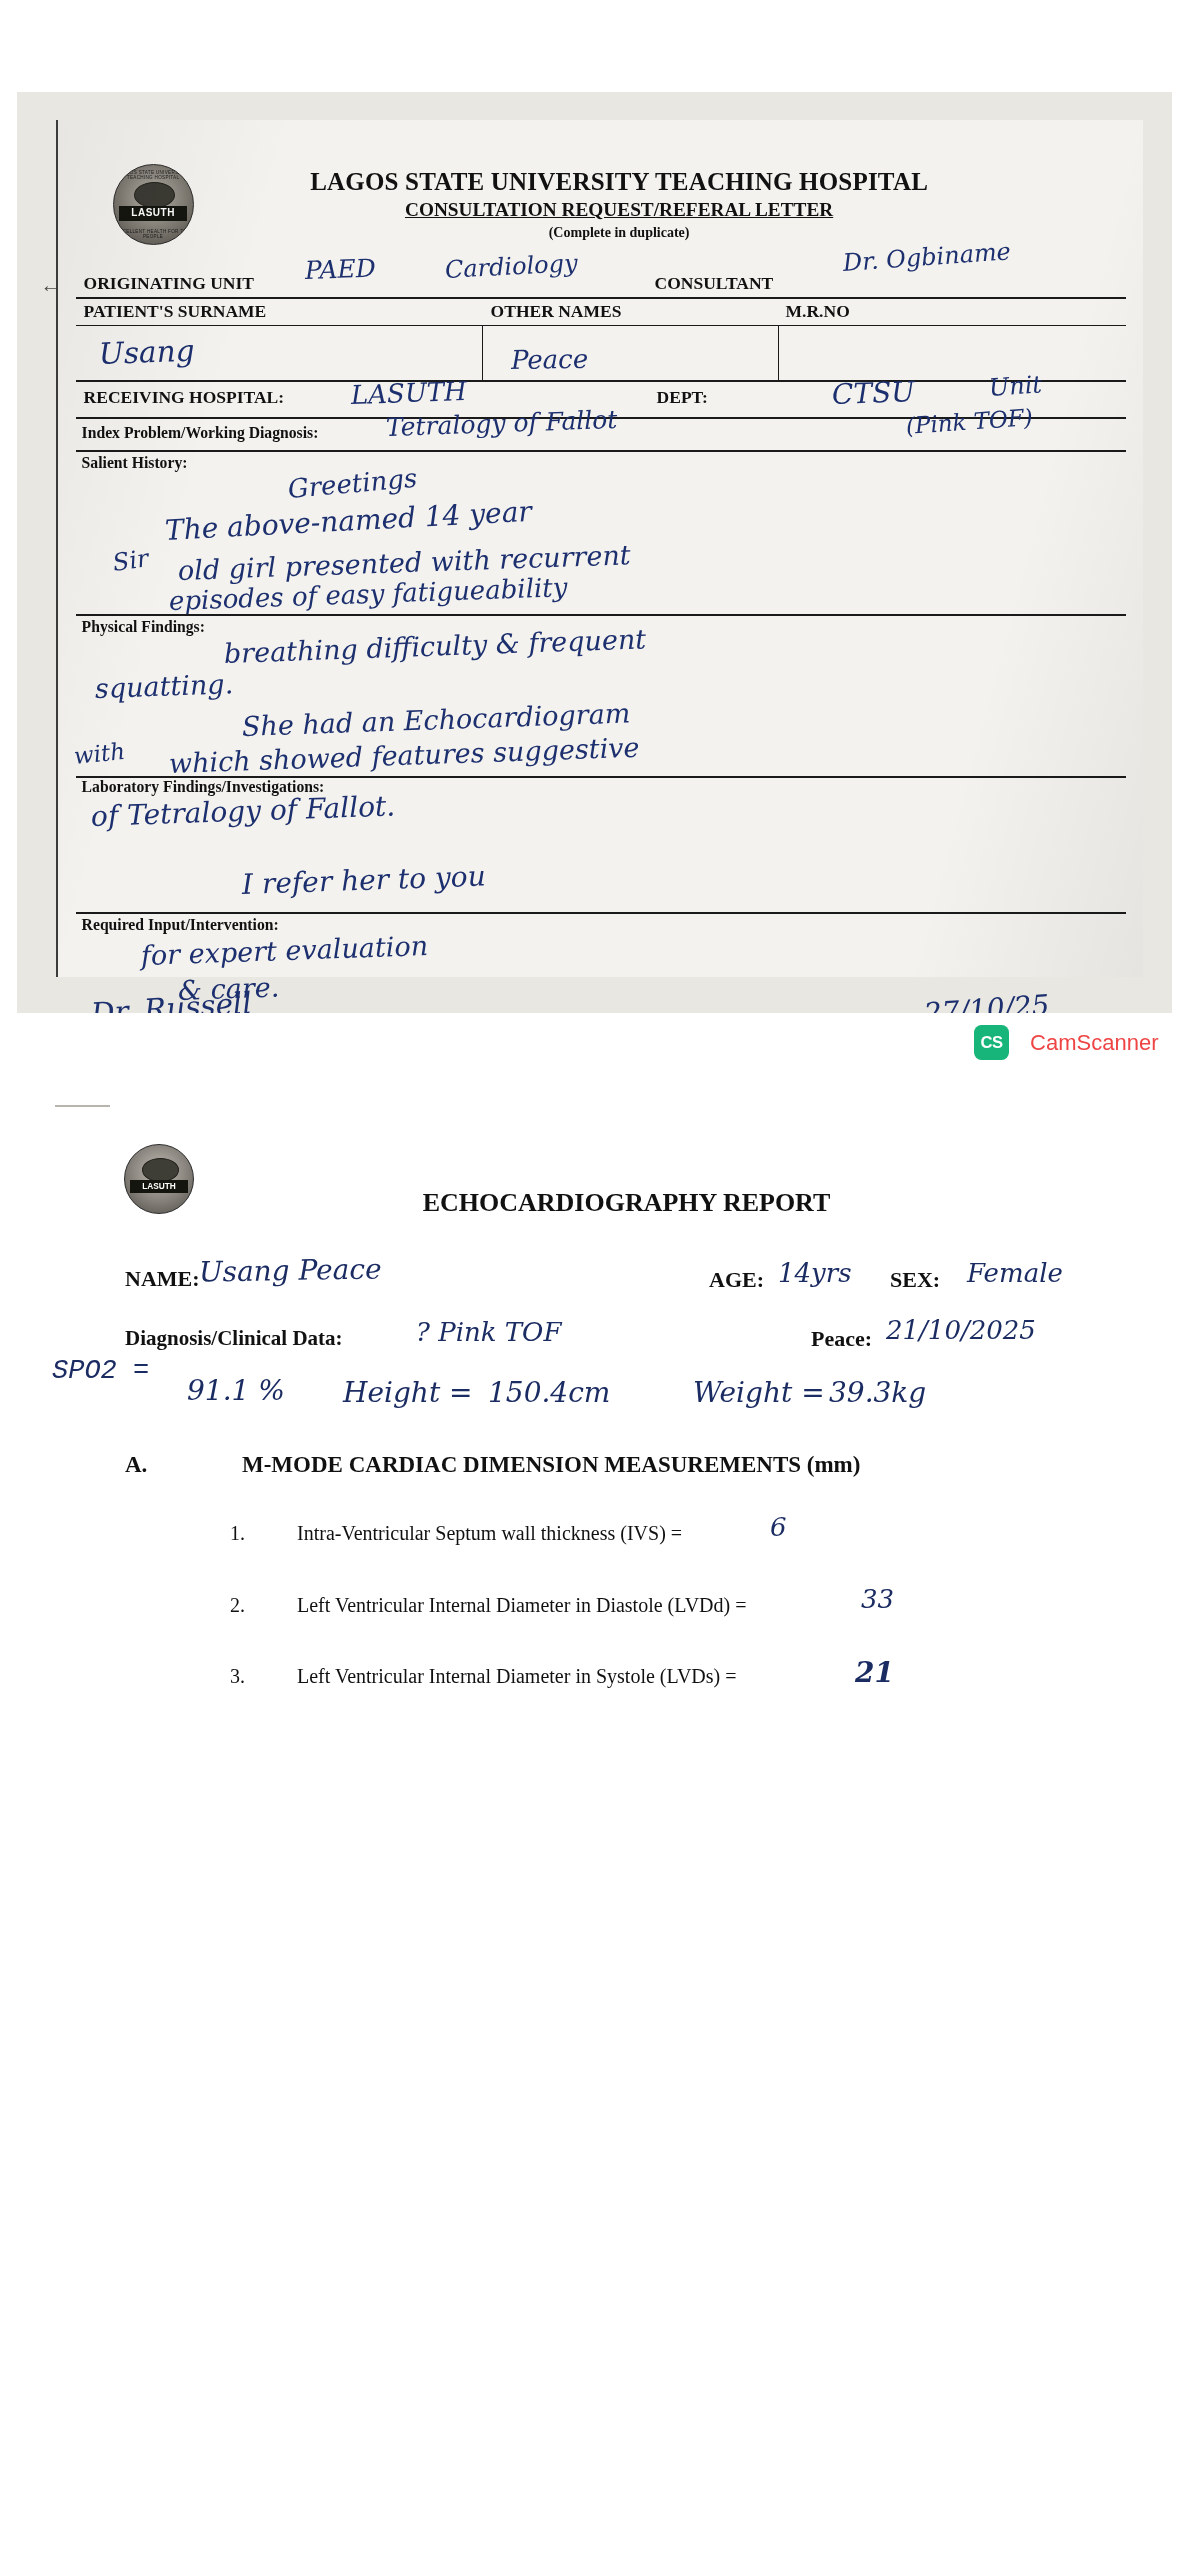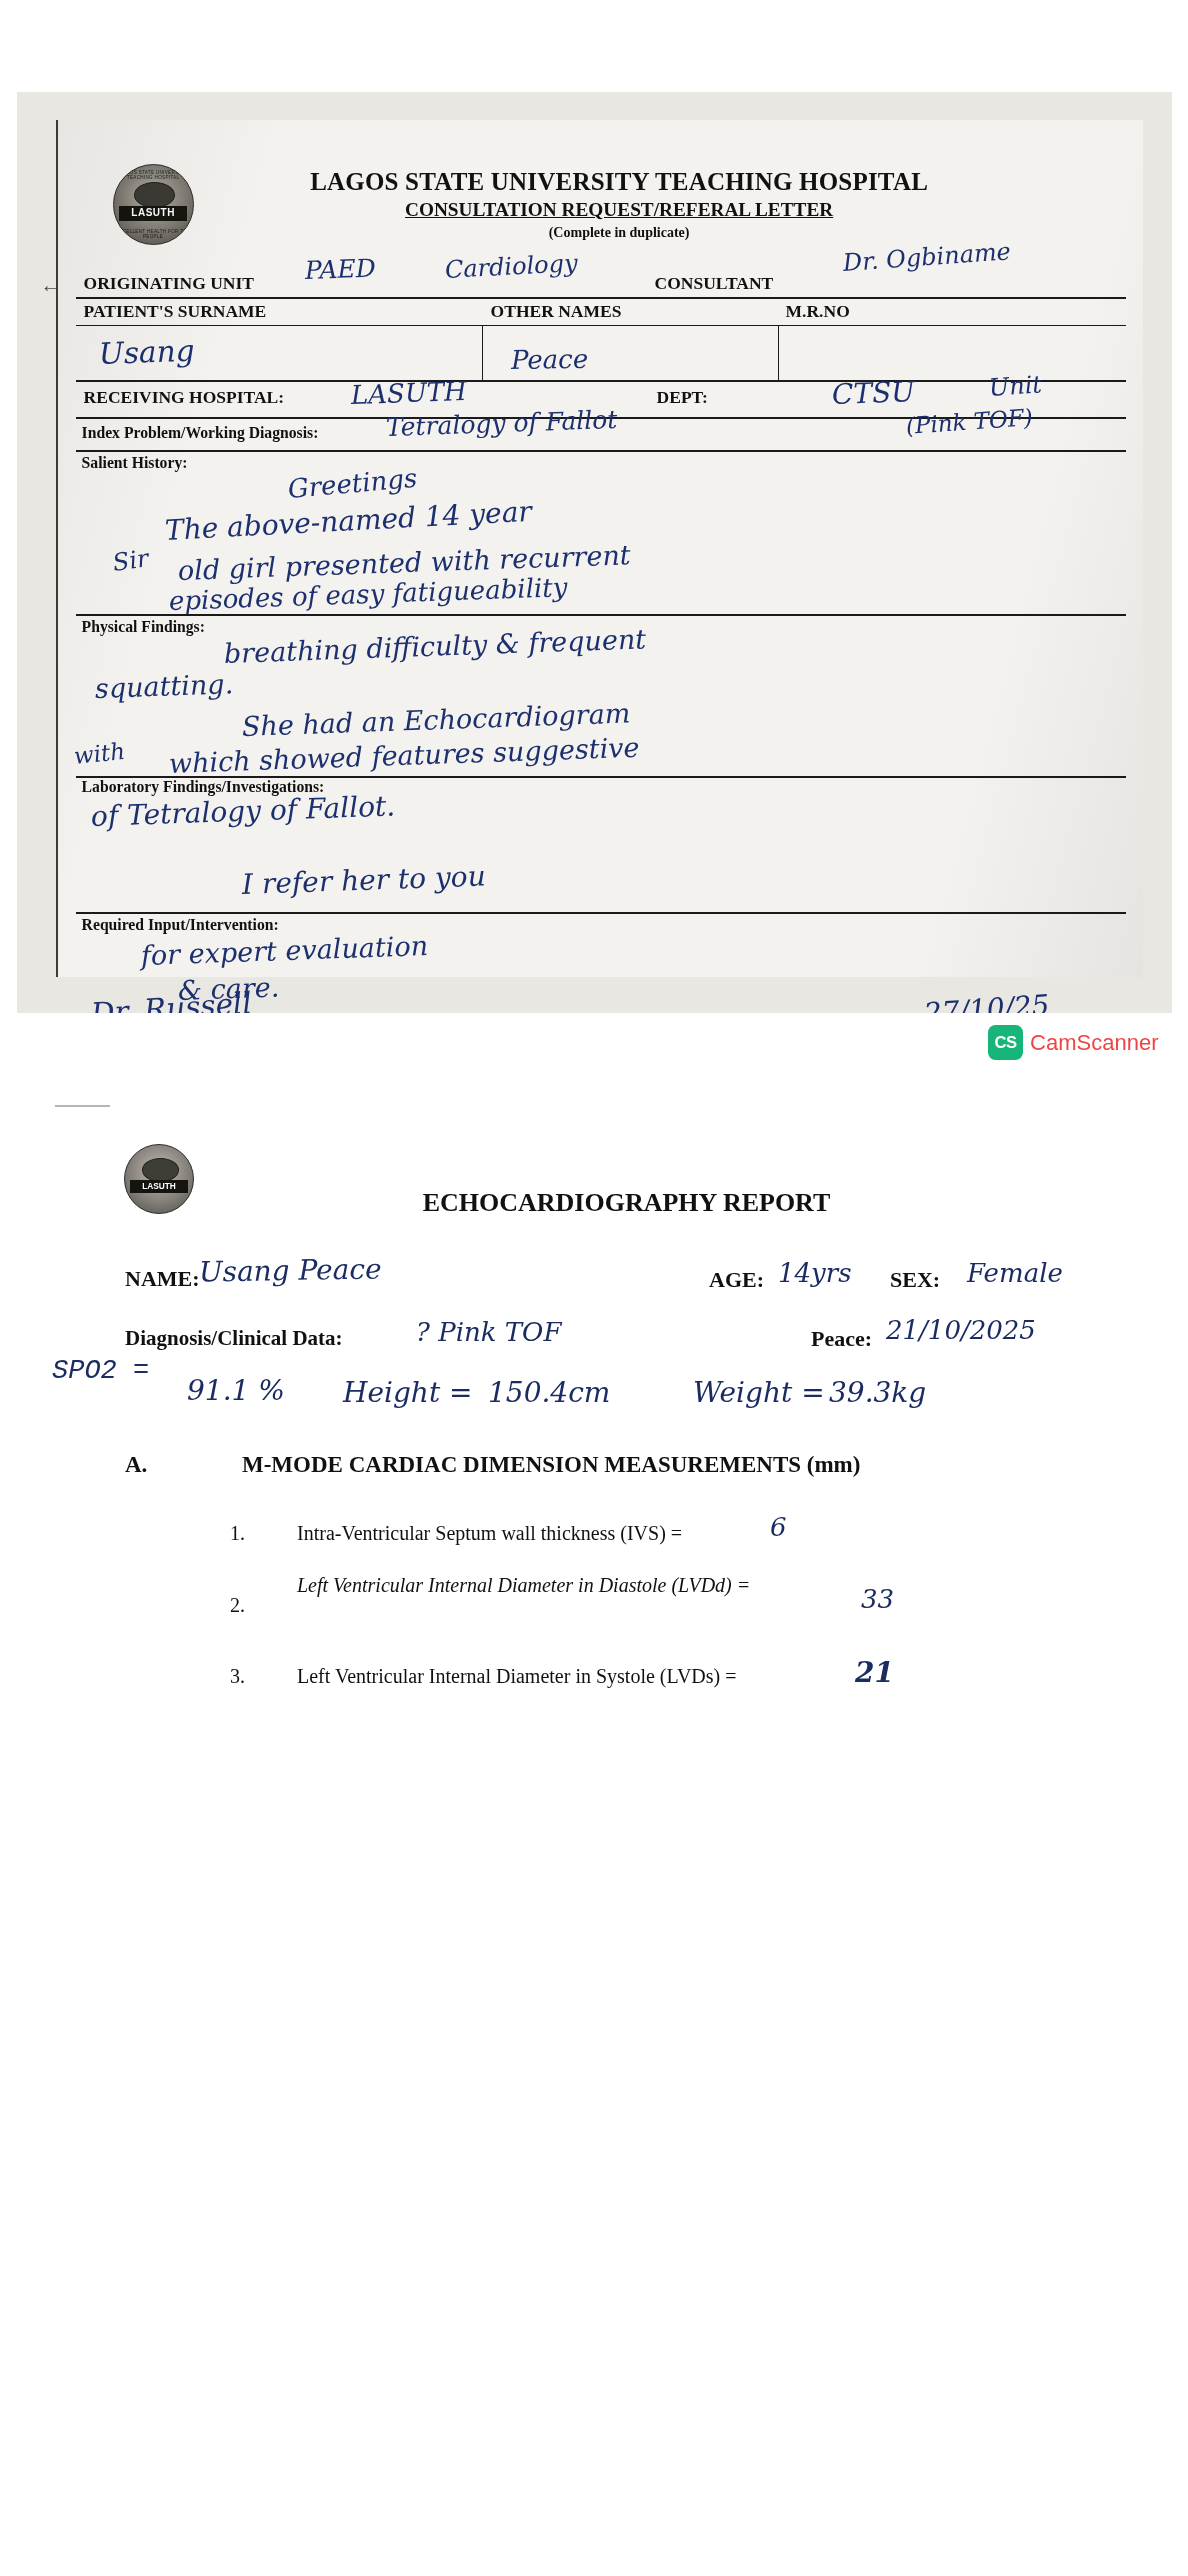--- a/index.html
+++ b/index.html
@@ -161,21 +161,21 @@
     transform-origin: left center;
   }
 
   
   .camscanner {
     position: absolute;
     right: 29.5px;
     top: 1025px;
     display: flex;
     align-items: center;
-    gap: 7px;
+    gap: 21px;
   }
   .cs-badge {
     width: 35px; height: 35px;
     border-radius: 7.4px;
     background: #18b57a;
     color: #fff;
     font-family: "Liberation Sans", sans-serif;
     font-weight: bold;
     font-size: 16.6px;
     display: flex;
@@ -417,21 +417,21 @@
     <div class="d2-hw" style="left:829px; top:280px; font-size:28px;">39.3kg</div>
 
     <div class="d2-sec" style="left:125px; top:356px;">A.</div>
     <div class="d2-sec" style="left:242px; top:356px;">M-MODE CARDIAC DIMENSION MEASUREMENTS (mm)</div>
 
     <div class="d2-num" style="left:230px; top:426px;">1.</div>
     <div class="d2-item" style="left:297px; top:426px;">Intra-Ventricular Septum wall thickness (IVS) =</div>
     <div class="d2-hw" style="left:770px; top:416px; font-size:26px;">6</div>
 
     <div class="d2-num" style="left:230px; top:498px;">2.</div>
-    <div class="d2-item" style="left:297px; top:478px;font-style:italic;">Left Ventricular Internal Diameter in Diastole (LVDd) =</div>
+    <div class="d2-item" style="left:297px; top:498px;">Left Ventricular Internal Diameter in Diastole (LVDd) =</div>
     <div class="d2-hw" style="left:861px; top:488px; font-size:26px;">33</div>
 
     <div class="d2-num" style="left:230px; top:569px;">3.</div>
     <div class="d2-item" style="left:297px; top:569px;">Left Ventricular Internal Diameter in Systole (LVDs) =</div>
     <div class="d2-hw" style="left:855px; top:560px; font-size:28px; font-weight:bold;">21</div>
 
   </div>
 
 </div>
 

